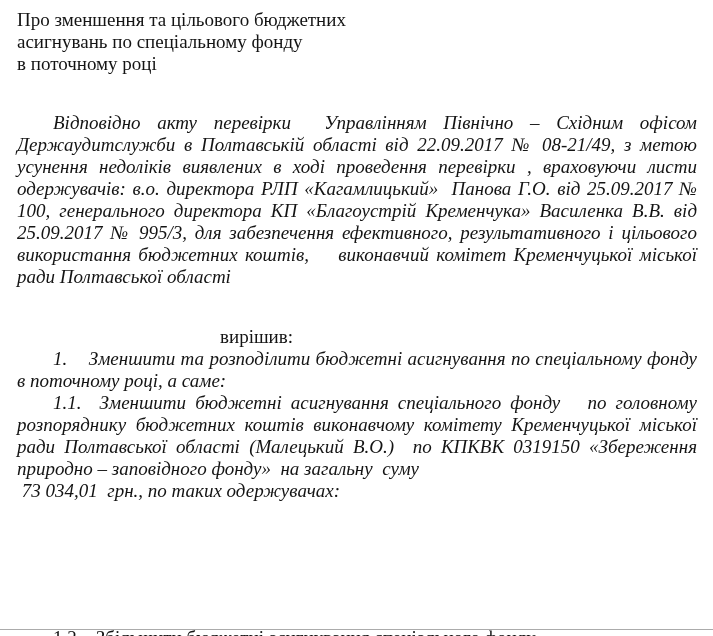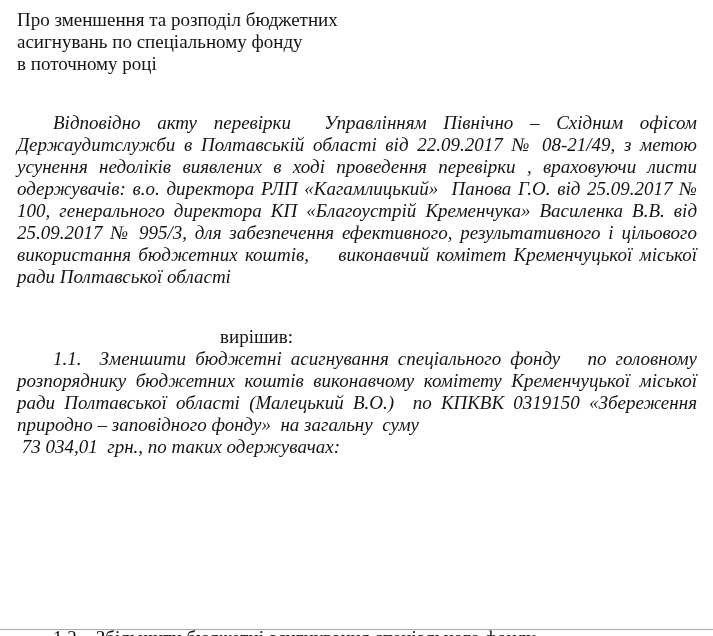--- a/index.html
+++ b/index.html
@@ -59,28 +59,29 @@
     text-align: justify;
     white-space: pre-wrap;
     text-indent: 36px;
   }
 </style>
 </head>
 <body>
 
 <div class="page">
 
-  <div class="doc-title">Про зменшення та розподіл бюджетних
+  <div class="doc-title">Про зменшення та цільового бюджетних
 асигнувань по спеціальному фонду
 в поточному році</div>
 
   <p class="para indent">Відповідно акту перевірки &nbsp;Управлінням Північно – Східним офісом Держаудитслужби в Полтавській області від 22.09.2017 № 08-21/49, з метою усунення недоліків виявлених в ході проведення перевірки , враховуючи листи одержувачів: в.о. директора РЛП «Кагамлицький» &nbsp;Панова Г.О. від 25.09.2017 № 100, генерального директора КП «Благоустрій Кременчука» Василенка В.В. від 25.09.2017 № 995/3, для забезпечення ефективного, результативного і цільового використання бюджетних коштів, &nbsp;&nbsp;&nbsp;виконавчий комітет Кременчуцької міської ради Полтавської області</p>
 
   <p class="resolution">вирішив:</p>
 
+  <p class="para indent">1.&nbsp;&nbsp;&nbsp;&nbsp;Зменшити та розподілити бюджетні асигнування по спеціальному фонду в поточному році, а саме:</p>
 
   <p class="para indent">1.1.&nbsp; Зменшити бюджетні асигнування спеціального фонду &nbsp;&nbsp;по головному розпоряднику бюджетних коштів виконавчому комітету Кременчуцької міської ради Полтавської області (Малецький В.О.) &nbsp;по КПКВК 0319150 «Збереження природно – заповідного фонду» &nbsp;на загальну &nbsp;суму
  73 034,01 &nbsp;грн., по таких одержувачах:</p>
 
 
 
 </div>
 
 <div class="bottom-divider"></div>
 

